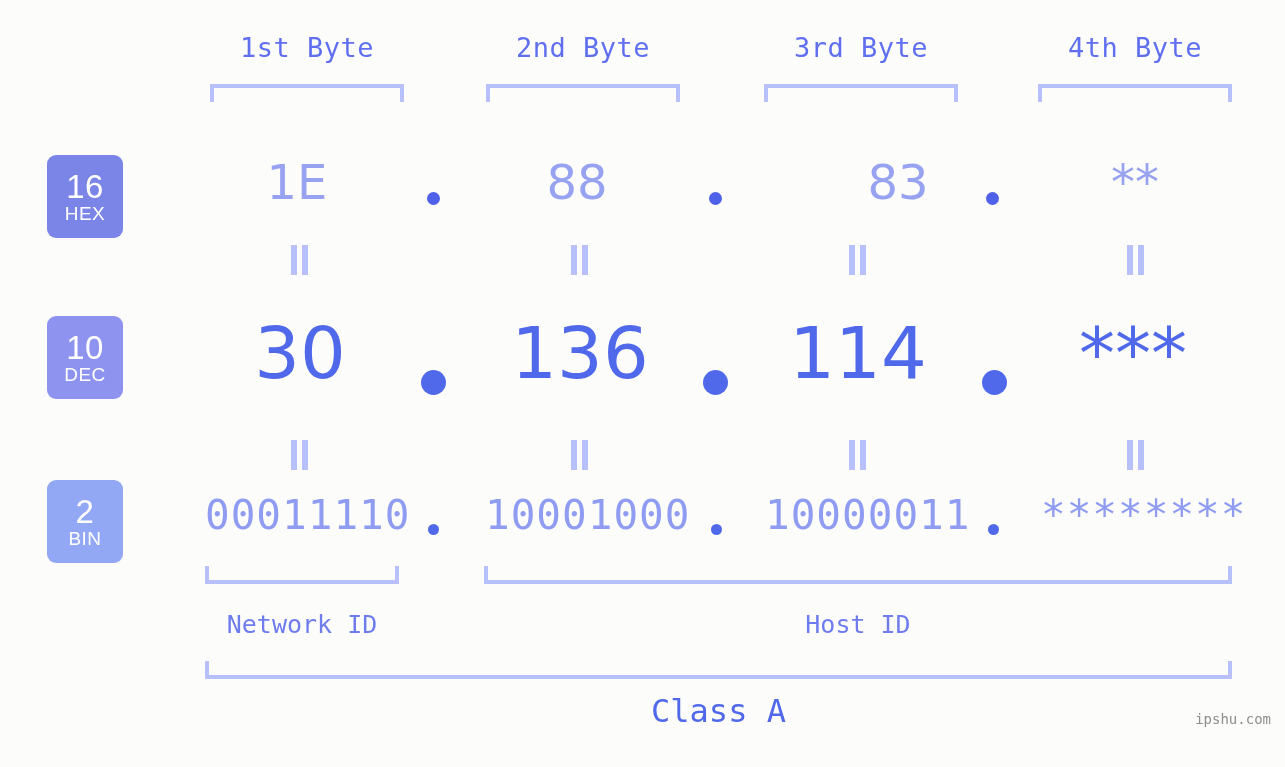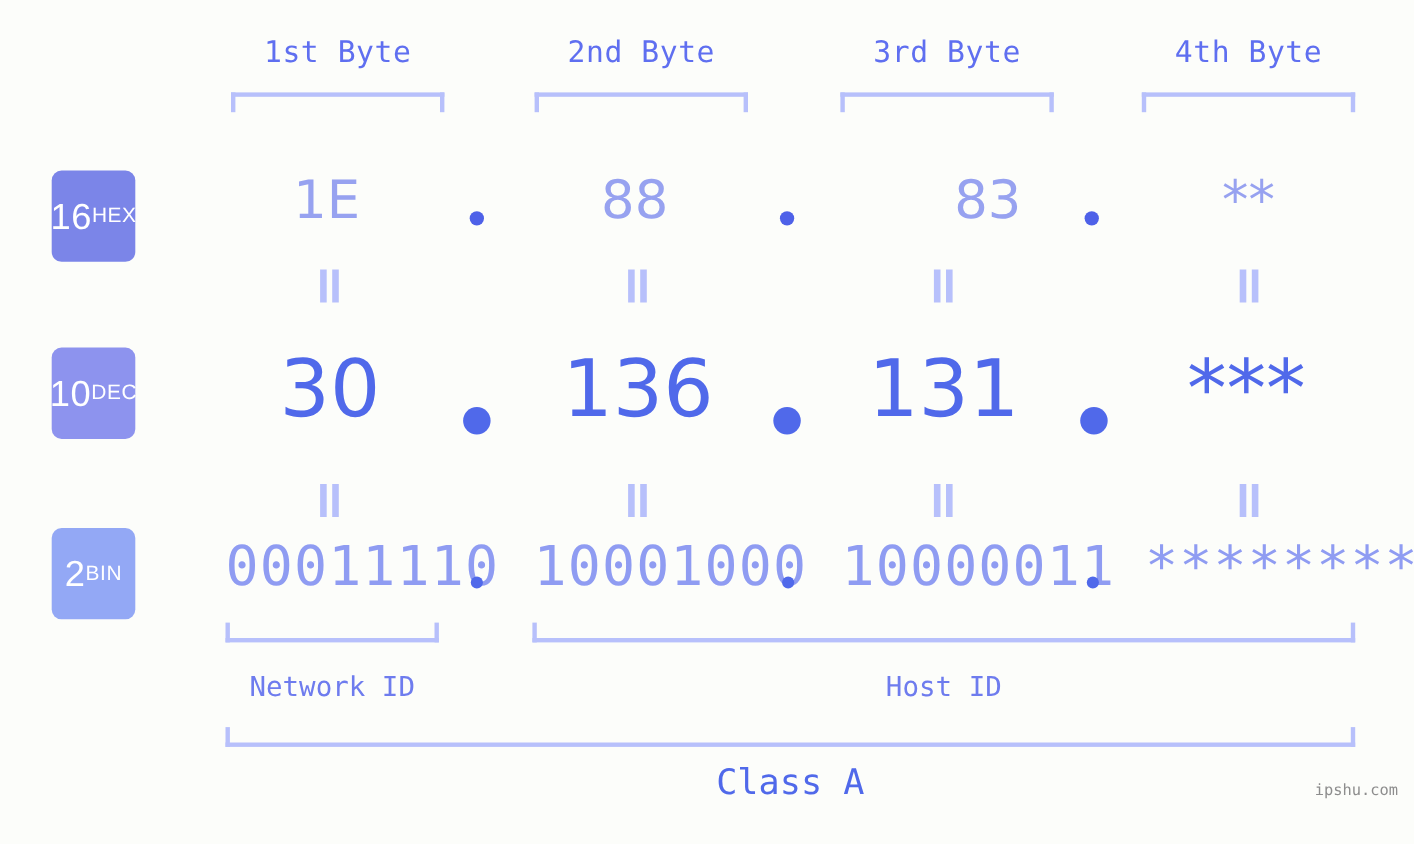--- a/index.html
+++ b/index.html
@@ -45,21 +45,21 @@
   .badge {
     position: absolute;
     left: 47px;
     width: 76px;
     border-radius: 9px;
     color: #ffffff;
     text-align: right;
     font-family: "Liberation Sans", sans-serif;
     box-sizing: border-box;
     display: flex;
-    flex-direction: row;
+    flex-direction: column;
     align-items: center;
     justify-content: center;
   }
   .badge .num {
     font-size: 33px;
     line-height: 33px;
     font-weight: 400;
     letter-spacing: 0.5px;
   }
   .badge .nm {
@@ -111,21 +111,21 @@
     top: 370px;
     width: 25px;
     height: 25px;
     border-radius: 50%;
     background: #5069ea;
   }
 
   
   .bin-val {
     font-family: "DejaVu Sans Mono", monospace;
-    font-size: 50px;
+    font-size: 41px;
     line-height: 41px;
     color: #8f9cf2;
     top: 495px;
     letter-spacing: 1px;
   }
   .bin-dot {
     position: absolute;
     top: 524px;
     width: 11px;
     height: 11px;
@@ -237,21 +237,21 @@
     </div>
   <div class="eqbar" style="left:1125px;top:245px;">
       <i class="a"></i>
       <i class="b"></i>
     </div>
 
   <div class="val dec-val" style="left:203px;width:194px;">30</div>
   <div class="dec-dot" style="left:421px;"></div>
   <div class="val dec-val" style="left:483px;width:194px;">136</div>
   <div class="dec-dot" style="left:703px;"></div>
-  <div class="val dec-val" style="left:761px;width:194px;">131</div>
+  <div class="val dec-val" style="left:761px;width:194px;">114</div>
   <div class="dec-dot" style="left:982px;"></div>
   <div class="val dec-val" style="left:1036px;width:194px;">***</div>
 
   <div class="eqbar" style="left:289px;top:440px;">
       <i class="a"></i>
       <i class="b"></i>
     </div>
   <div class="eqbar" style="left:569px;top:440px;">
       <i class="a"></i>
       <i class="b"></i>

